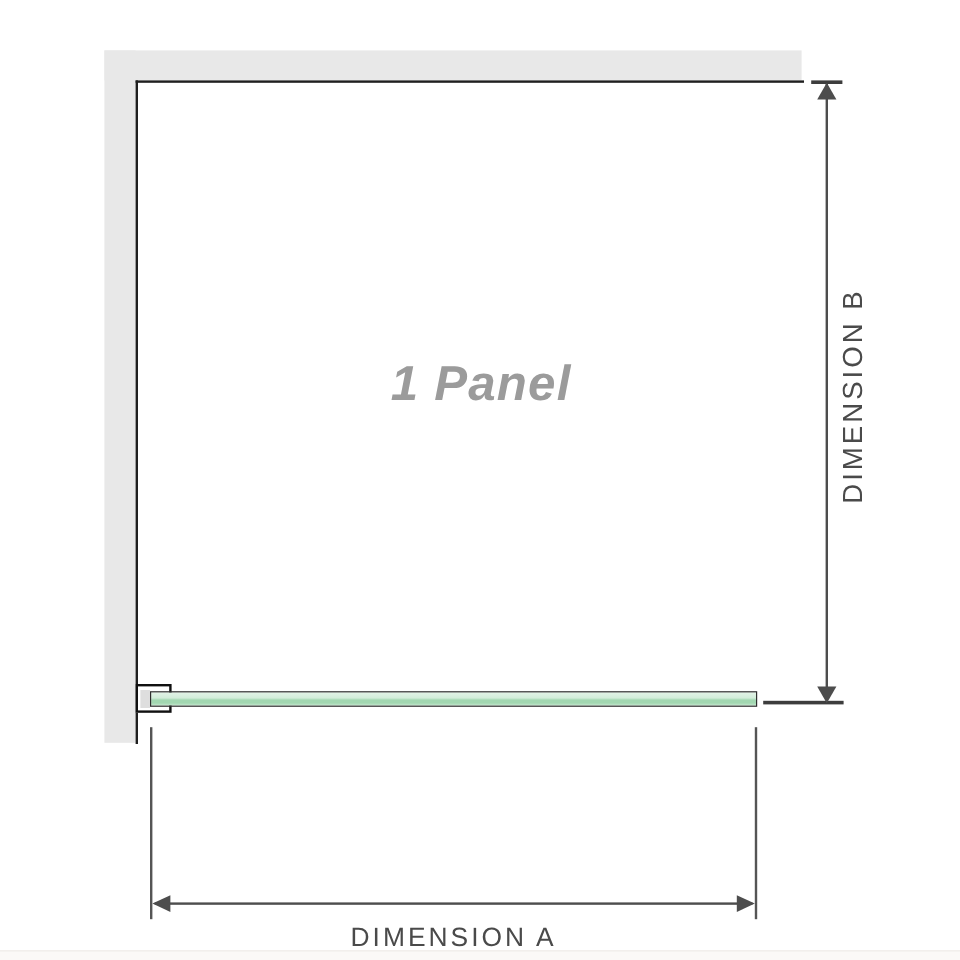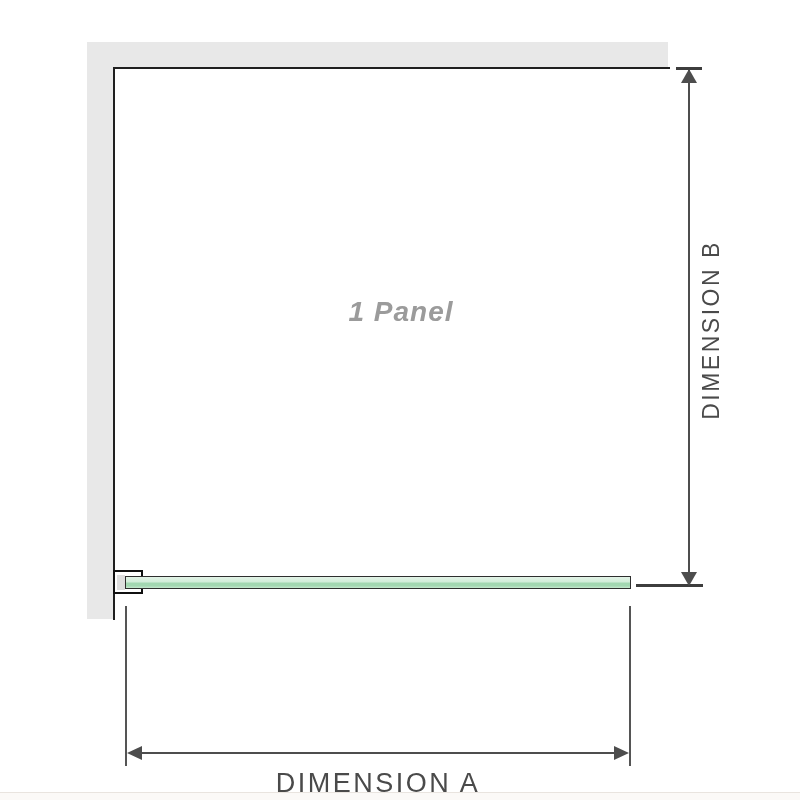--- a/index.html
+++ b/index.html
@@ -22,21 +22,21 @@
   .wall-left { left: 87px;  top: 42px; width: 26px;  height: 577px; background: #e8e8e8; }
 
   
   .sq-top  { left: 113px; top: 66.5px; width: 557px; height: 2px; background: #1f1f1f; }
   .sq-left { left: 113px; top: 66.5px; width: 2px;  height: 553px; background: #1f1f1f; }
 
   
   .panel-label {
     left: 251px; top: 296px; width: 300px;
     text-align: center;
-    font-size: 28px;
+    font-size: 41px;
     font-style: italic;
     font-weight: bold;
     letter-spacing: 1px;
     color: #9b9b9b;
   }
 
   
   .clamp-outer {
     left: 113px; top: 570px; width: 30px; height: 24px;
     border: 2.2px solid #101010;
@@ -98,21 +98,21 @@
   .dimA-arrow-right {
     left: 614px; top: 746px; width: 0; height: 0;
     border-top: 7px solid transparent;
     border-bottom: 7px solid transparent;
     border-left: 15px solid #4d4d4d;
   }
   .dimA-label {
     left: 378px; top: 768px;
     transform: translateX(-50%);
     white-space: nowrap;
-    font-size: 27px;
+    font-size: 22px;
     letter-spacing: 2.5px;
     color: #4a4a4a;
   }
 
   
   .footer-line { left: 0; top: 791.5px; width: 800px; height: 1.5px; background: #e9e4df; }
   .footer-band { left: 0; top: 793px;   width: 800px; height: 7px;   background: #fbf9f7; }
 </style>
 </head>
 <body>

